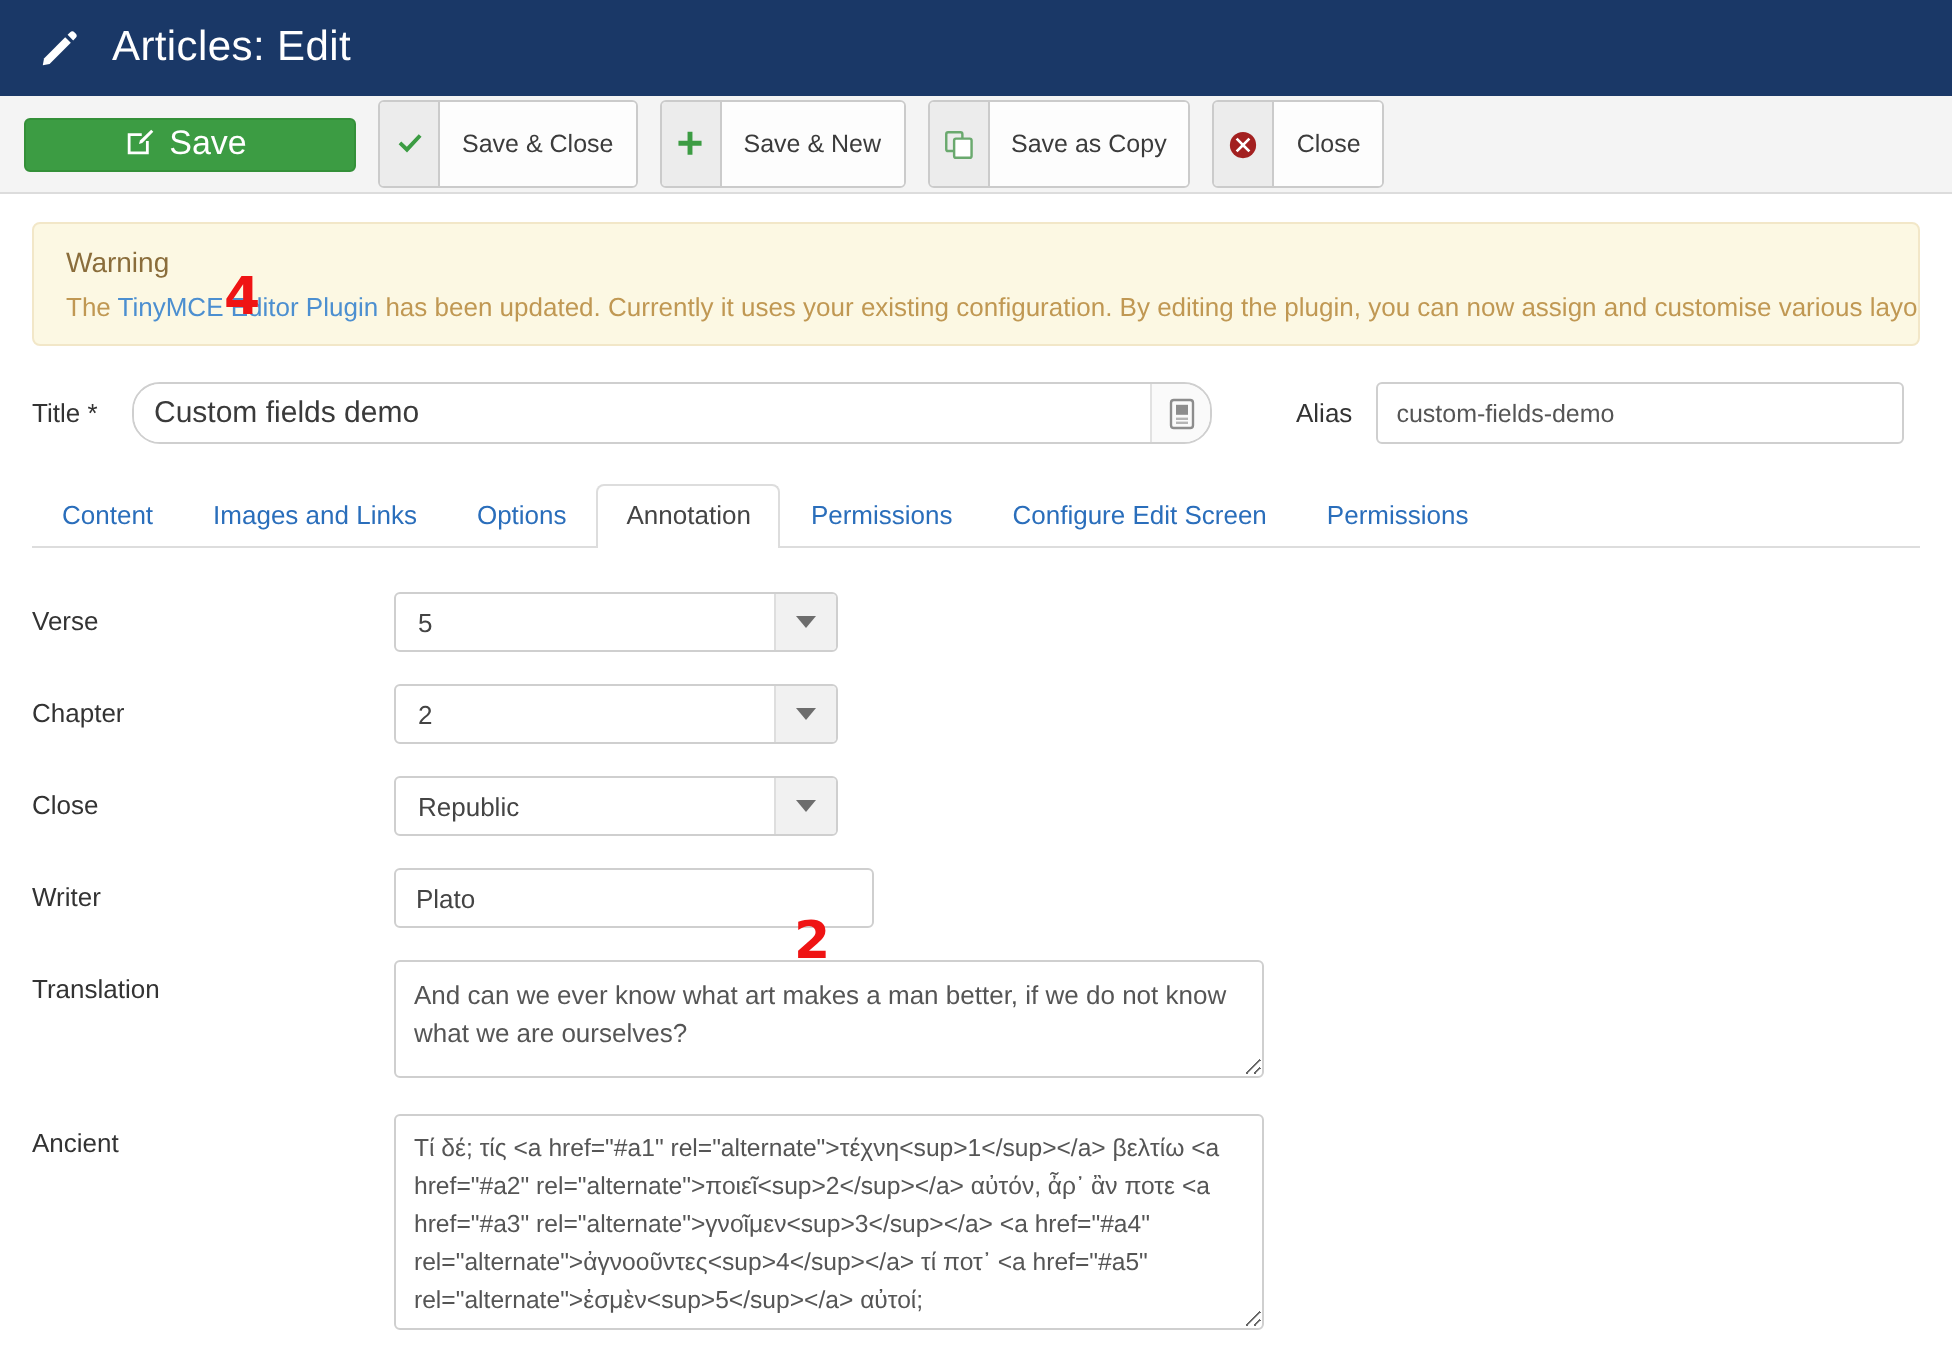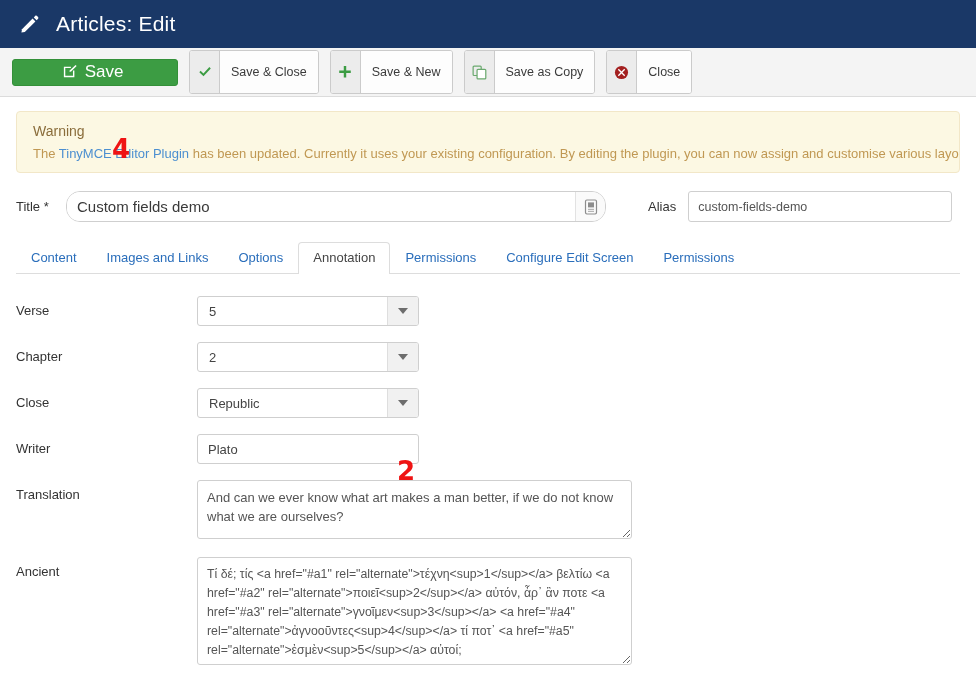--- a/index.html
+++ b/index.html
@@ -203,21 +203,21 @@
     border-left: 1px solid #dedede;
     display: flex; align-items: center; justify-content: center;
   }
   .caret {
     width: 0; height: 0;
     border-left: 5px solid transparent;
     border-right: 5px solid transparent;
     border-top: 6px solid #6d6d6d;
   }
   .text-input {
-    width: 222px; height: 30px;
+    width: 240px; height: 30px;
     border: 1px solid #cfcfcf;
     border-radius: 3px;
     padding: 0 10px;
     font-size: 13px;
     color: #444;
     outline: none;
     font-family: "Liberation Sans", sans-serif;
     background: #fff;
   }
   textarea.ta {

